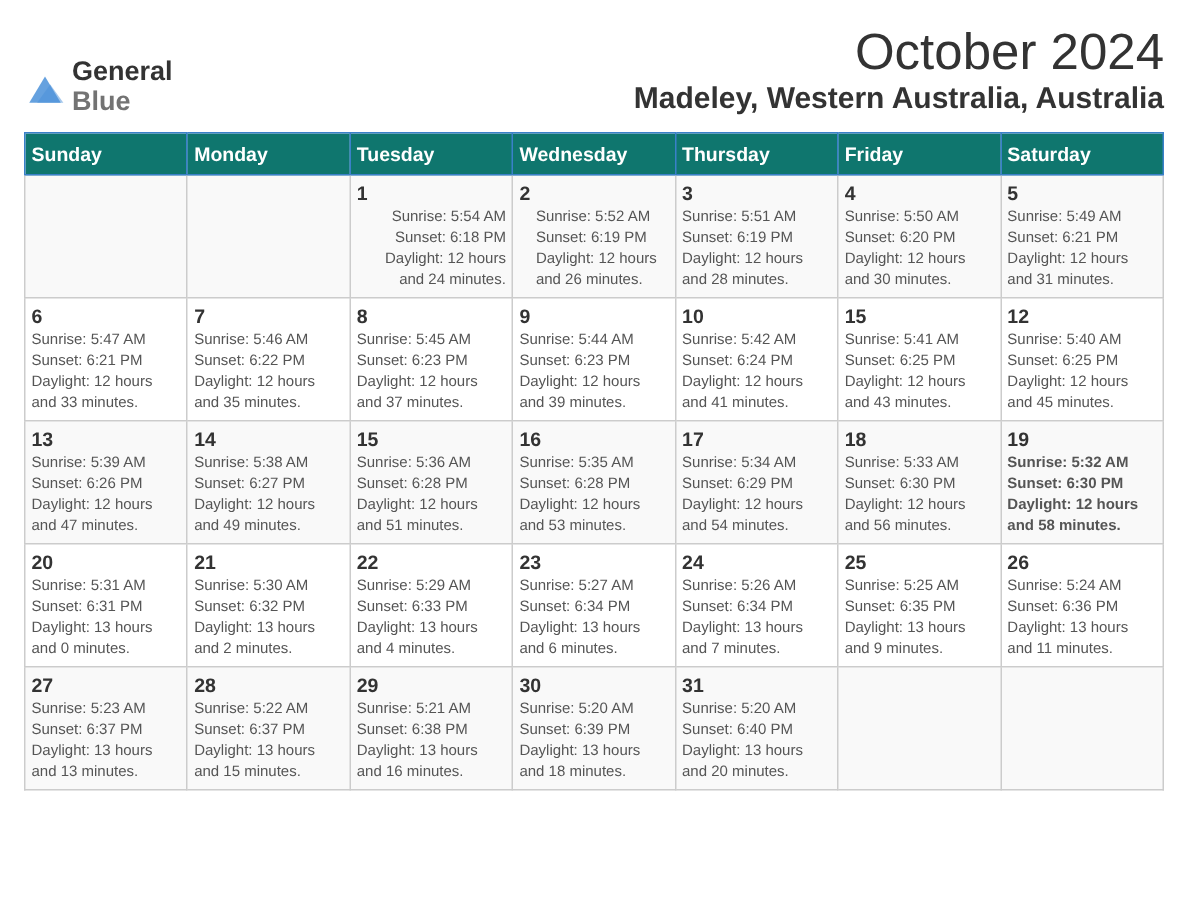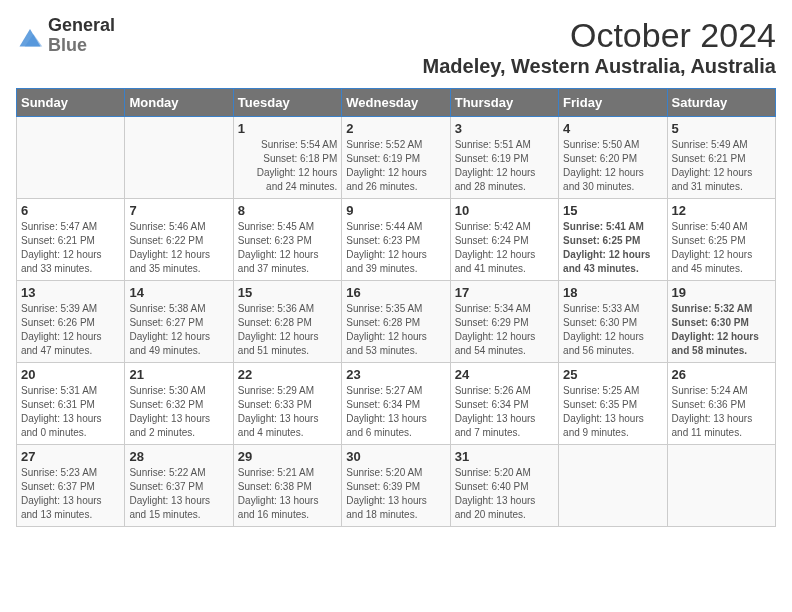--- a/index.html
+++ b/index.html
@@ -6,21 +6,21 @@
     body {
       font-family: Arial, sans-serif;
       background: #fff;
       width: 792px;
       min-height: 612px;
       padding: 16px;
     }
     .header-area {
       display: flex;
       justify-content: space-between;
-      align-items: flex-start;
+      align-items: flex-end;
       margin-bottom: 10px;
     }
     .logo {
       display: flex;
       align-items: center;
       gap: 4px;
     }
     .logo-text {
       display: flex;
       flex-direction: column;
@@ -52,21 +52,21 @@
       font-size: 20px;
       font-weight: bold;
       color: #333;
     }
     table {
       width: 100%;
       border-collapse: collapse;
       table-layout: fixed;
     }
     thead tr th {
-      background-color: #737373;
+      background-color: #0f766e;
       color: #fff;
       font-size: 13px;
       font-weight: bold;
       padding: 6px 4px;
       text-align: left;
       border: 1px solid #3a80c9;
     }
     tbody tr td {
       border: 1px solid #ccc;
       vertical-align: top;
@@ -130,21 +130,21 @@
         <td></td>
         <td></td>
         <td>
           <span class="day-number">1</span>
           <div class="cell-content" style="white-space: pre-line; text-align: right;">Sunrise: 5:54 AM
 Sunset: 6:18 PM
 Daylight: 12 hours and 24 minutes.</div>
         </td>
         <td>
           <span class="day-number">2</span>
-          <div class="cell-content" style="white-space: pre-line;">Sunrise: 5:52 AM
+          <div class="cell-content" style="white-space: pre-line; margin-left: 11px;">Sunrise: 5:52 AM
 Sunset: 6:19 PM
 Daylight: 12 hours and 26 minutes.</div>
         </td>
         <td>
           <span class="day-number">3</span>
           <div class="cell-content" style="white-space: pre-line;">Sunrise: 5:51 AM
 Sunset: 6:19 PM
 Daylight: 12 hours and 28 minutes.</div>
         </td>
         <td>
@@ -186,21 +186,21 @@
 Daylight: 12 hours and 39 minutes.</div>
         </td>
         <td>
           <span class="day-number">10</span>
           <div class="cell-content" style="white-space: pre-line;">Sunrise: 5:42 AM
 Sunset: 6:24 PM
 Daylight: 12 hours and 41 minutes.</div>
         </td>
         <td>
           <span class="day-number">15</span>
-          <div class="cell-content" style="white-space: pre-line; font-weight: bold;">Sunrise: 5:41 AM
+          <div class="cell-content" style="white-space: pre-line;">Sunrise: 5:41 AM
 Sunset: 6:25 PM
 Daylight: 12 hours and 43 minutes.</div>
         </td>
         <td>
           <span class="day-number">12</span>
           <div class="cell-content" style="white-space: pre-line;">Sunrise: 5:40 AM
 Sunset: 6:25 PM
 Daylight: 12 hours and 45 minutes.</div>
         </td>
       </tr>

